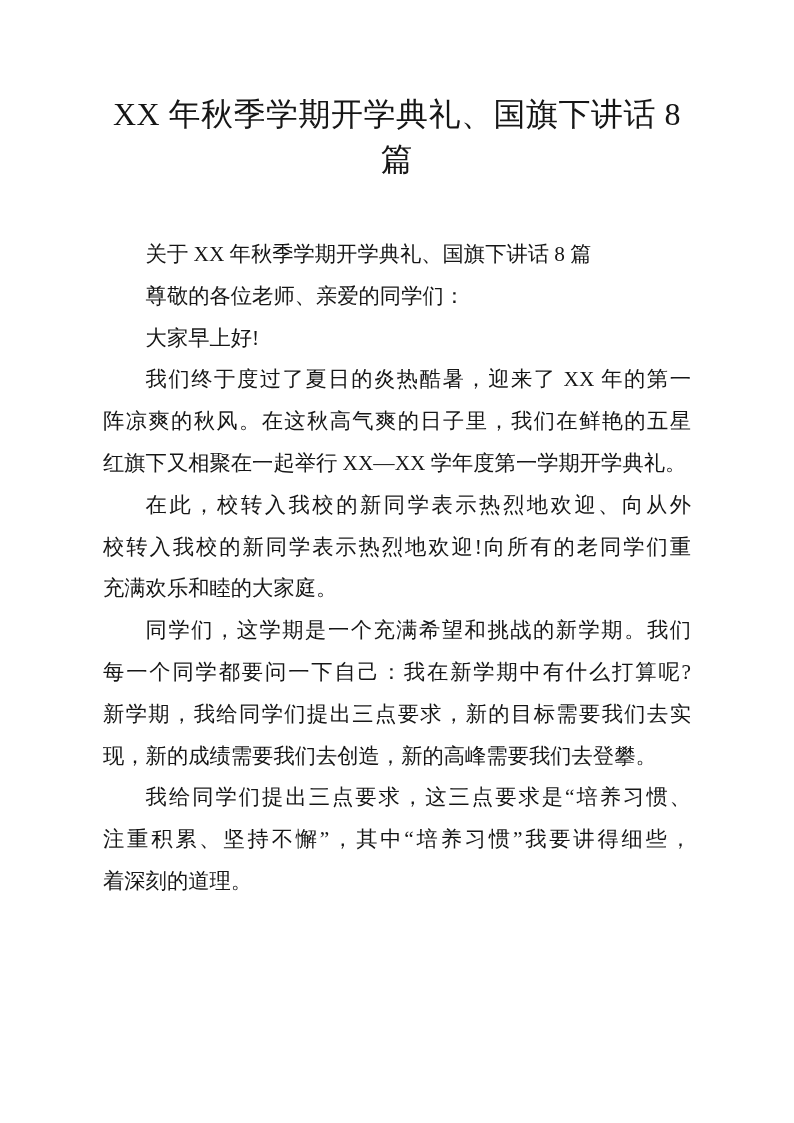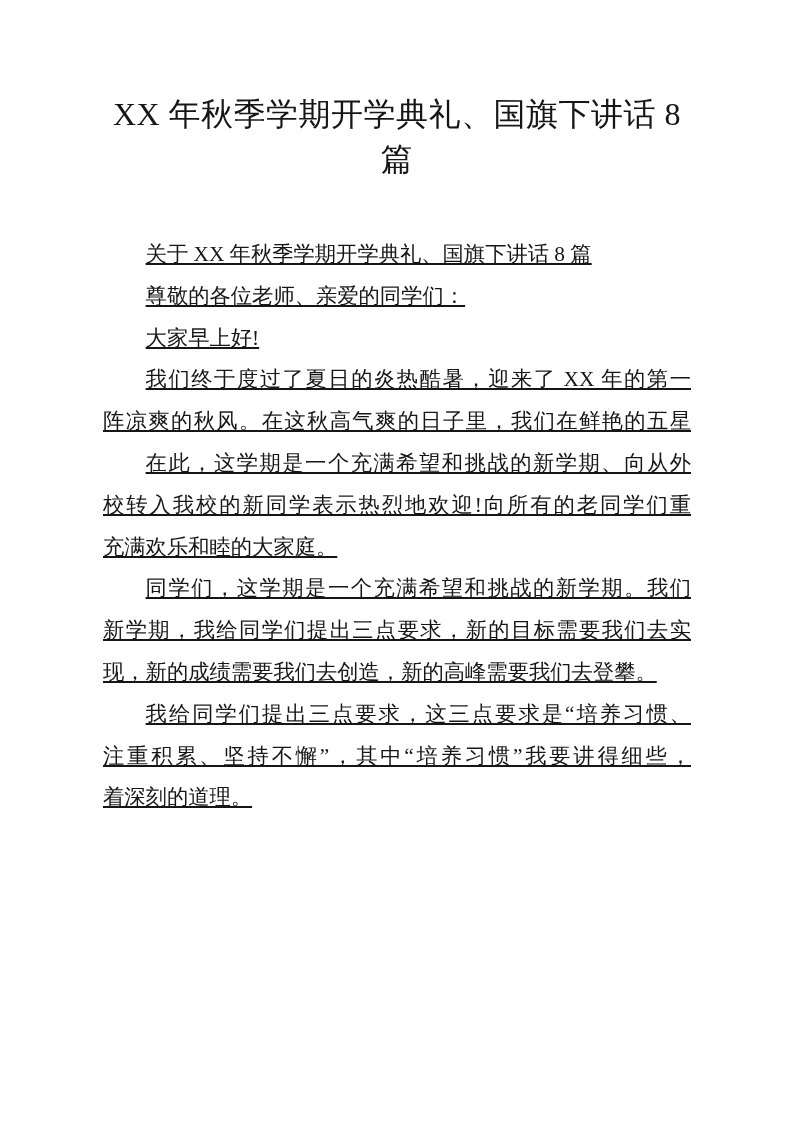--- a/index.html
+++ b/index.html
@@ -25,21 +25,20 @@
     text-align: center;
     letter-spacing: 0.5px;
   }
   .title-line {
     white-space: nowrap;
   }
   .doc-body {
     margin-top: 52px;
     font-size: 21.3px;
     line-height: 41.8px;
-    text-decoration: underline;
   }
   .paragraph { margin: 0; }
   .line {
     height: 41.8px;
     white-space: nowrap;
   }
   .line.first {
     text-indent: 2em;
   }
   .line.fill {
@@ -61,28 +60,30 @@
       </div>
       <div class="paragraph">
         <div class="line first">尊敬的各位老师、亲爱的同学们：</div>
       </div>
       <div class="paragraph">
         <div class="line first">大家早上好!</div>
       </div>
       <div class="paragraph">
         <div class="line first fill">我们终于度过了夏日的炎热酷暑，迎来了 XX 年的第一</div>
         <div class="line fill">阵凉爽的秋风。在这秋高气爽的日子里，我们在鲜艳的五星</div>
+        <div class="line">红旗下又相聚在一起举行 XX—XX 学年度第一学期开学典礼。</div>
       </div>
       <div class="paragraph">
-        <div class="line first fill">在此，这学期是一个充满希望和挑战的新学期、向从外</div>
+        <div class="line first fill">在此，校转入我校的新同学表示热烈地欢迎、向从外</div>
         <div class="line fill">校转入我校的新同学表示热烈地欢迎!向所有的老同学们重</div>
         <div class="line">充满欢乐和睦的大家庭。</div>
       </div>
       <div class="paragraph">
         <div class="line first fill">同学们，这学期是一个充满希望和挑战的新学期。我们</div>
+        <div class="line fill">每一个同学都要问一下自己：我在新学期中有什么打算呢?</div>
         <div class="line fill">新学期，我给同学们提出三点要求，新的目标需要我们去实</div>
         <div class="line">现，新的成绩需要我们去创造，新的高峰需要我们去登攀。</div>
       </div>
       <div class="paragraph">
         <div class="line first fill">我给同学们提出三点要求，这三点要求是“培养习惯、</div>
         <div class="line fill">注重积累、坚持不懈”，其中“培养习惯”我要讲得细些，</div>
         <div class="line">着深刻的道理。</div>
       </div>
     </div>
 </div>

